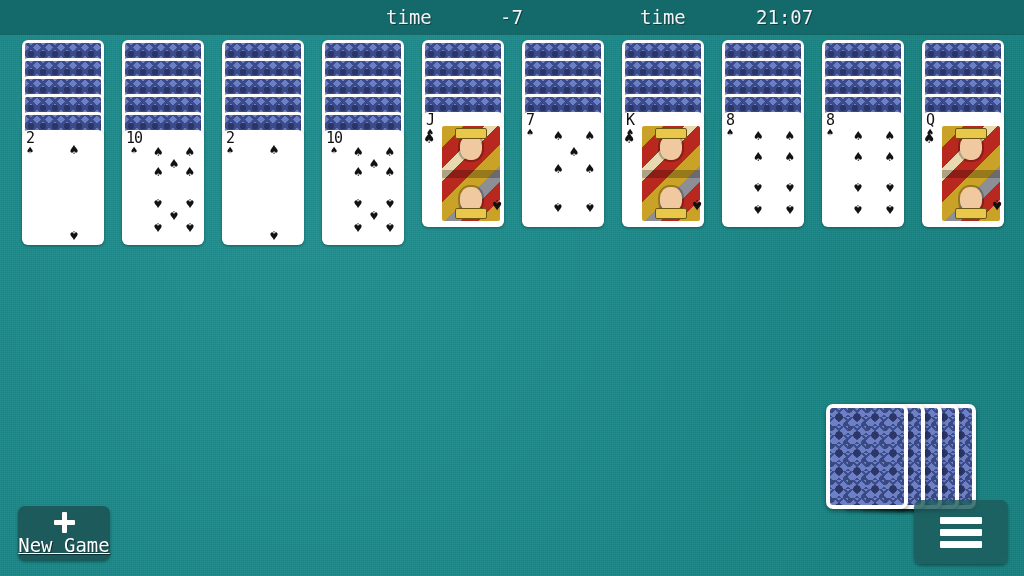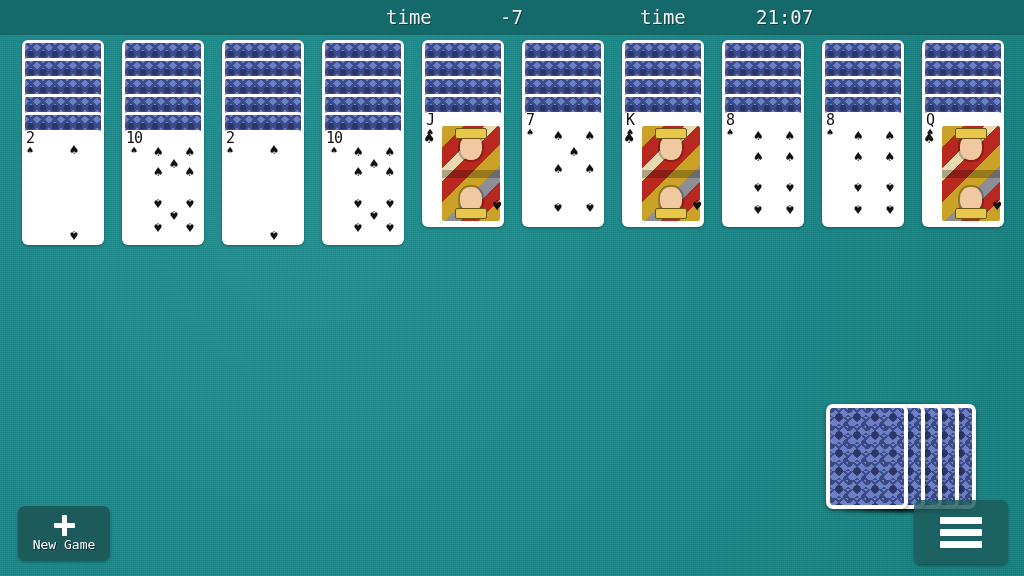--- a/index.html
+++ b/index.html
@@ -143,21 +143,21 @@
   }
 
   
   .btn{
     position:absolute;background:#1d5a5c;border-radius:7px;
     box-shadow:0 2px 3px rgba(0,0,0,.35);
     display:flex;flex-direction:column;align-items:center;justify-content:center;
     color:#fff;z-index:6;cursor:pointer;
   }
   .btn .lab{
-    font-size:13px;text-shadow:1px 1px 0 rgba(0,0,0,.5);white-space:nowrap;
+    font-size:19px;text-shadow:1px 1px 0 rgba(0,0,0,.5);white-space:nowrap;text-decoration:underline;
   }
   #btnNewGame{left:18px;top:506px;width:92px;height:54px;}
   #btnPause{left:468px;top:504px;width:88px;height:58px;}
   #btnMenu{left:914px;top:500px;width:94px;height:64px;background:rgba(29,90,92,.82);}
 
   .plus-icon{position:relative;width:22px;height:22px;margin-bottom:1px;}
   .plus-icon::before,.plus-icon::after{
     content:"";position:absolute;background:#fff;border-radius:1px;
   }
   .plus-icon::before{left:9px;top:1px;width:5px;height:21px;}

